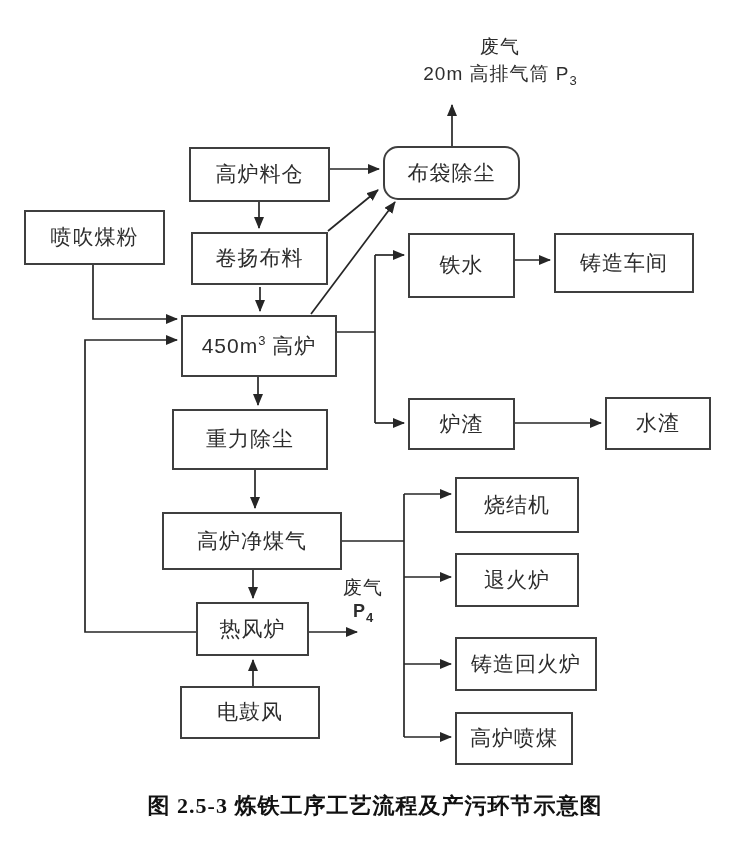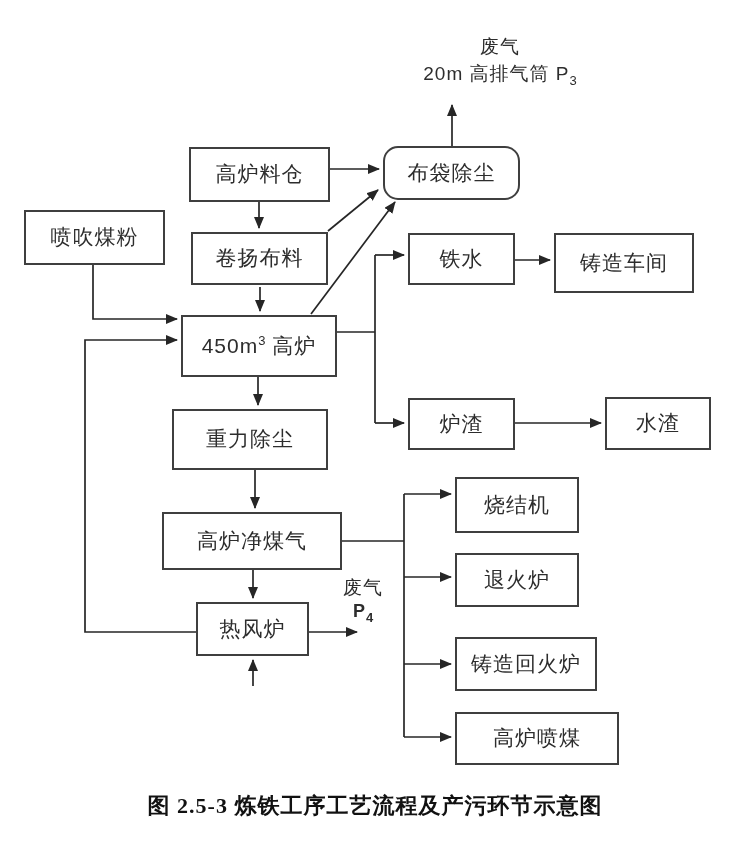--- a/index.html
+++ b/index.html
@@ -94,21 +94,21 @@
   </div>
 
   <div class="box" style="left:24px;top:210px;width:141px;height:55px;">
     <span>喷吹煤粉</span>
   </div>
 
   <div class="box" style="left:191px;top:232px;width:137px;height:53px;">
     <span>卷扬布料</span>
   </div>
 
-  <div class="box" style="left:408px;top:233px;width:107px;height:52px;">
+  <div class="box" style="left:408px;top:233px;width:107px;height:65px;">
     <span>铁水</span>
   </div>
 
   <div class="box" style="left:554px;top:233px;width:140px;height:60px;">
     <span>铸造车间</span>
   </div>
 
   <div class="box" style="left:181px;top:315px;width:156px;height:62px;">
     <span><span>450m</span><sup>3</sup><span> 高炉</span></span>
   </div>
@@ -143,20 +143,23 @@
 
   <div class="flabel" style="left:325px;top:574px;width:76px;">
     <div>废气</div>
     <div class="pline"><span>P</span><sub>4</sub></div>
   </div>
 
   <div class="box" style="left:455px;top:637px;width:142px;height:54px;">
     <span>铸造回火炉</span>
   </div>
 
+  <div class="box" style="left:180px;top:686px;width:140px;height:53px;">
+    <span>电鼓风</span>
+  </div>
 
-  <div class="box" style="left:455px;top:712px;width:164px;height:53px;">
+  <div class="box" style="left:455px;top:712px;width:118px;height:53px;">
     <span>高炉喷煤</span>
   </div>
 
   <div class="caption">图 2.5-3 炼铁工序工艺流程及产污环节示意图</div>
 
 </div>
 
 </body></html>

